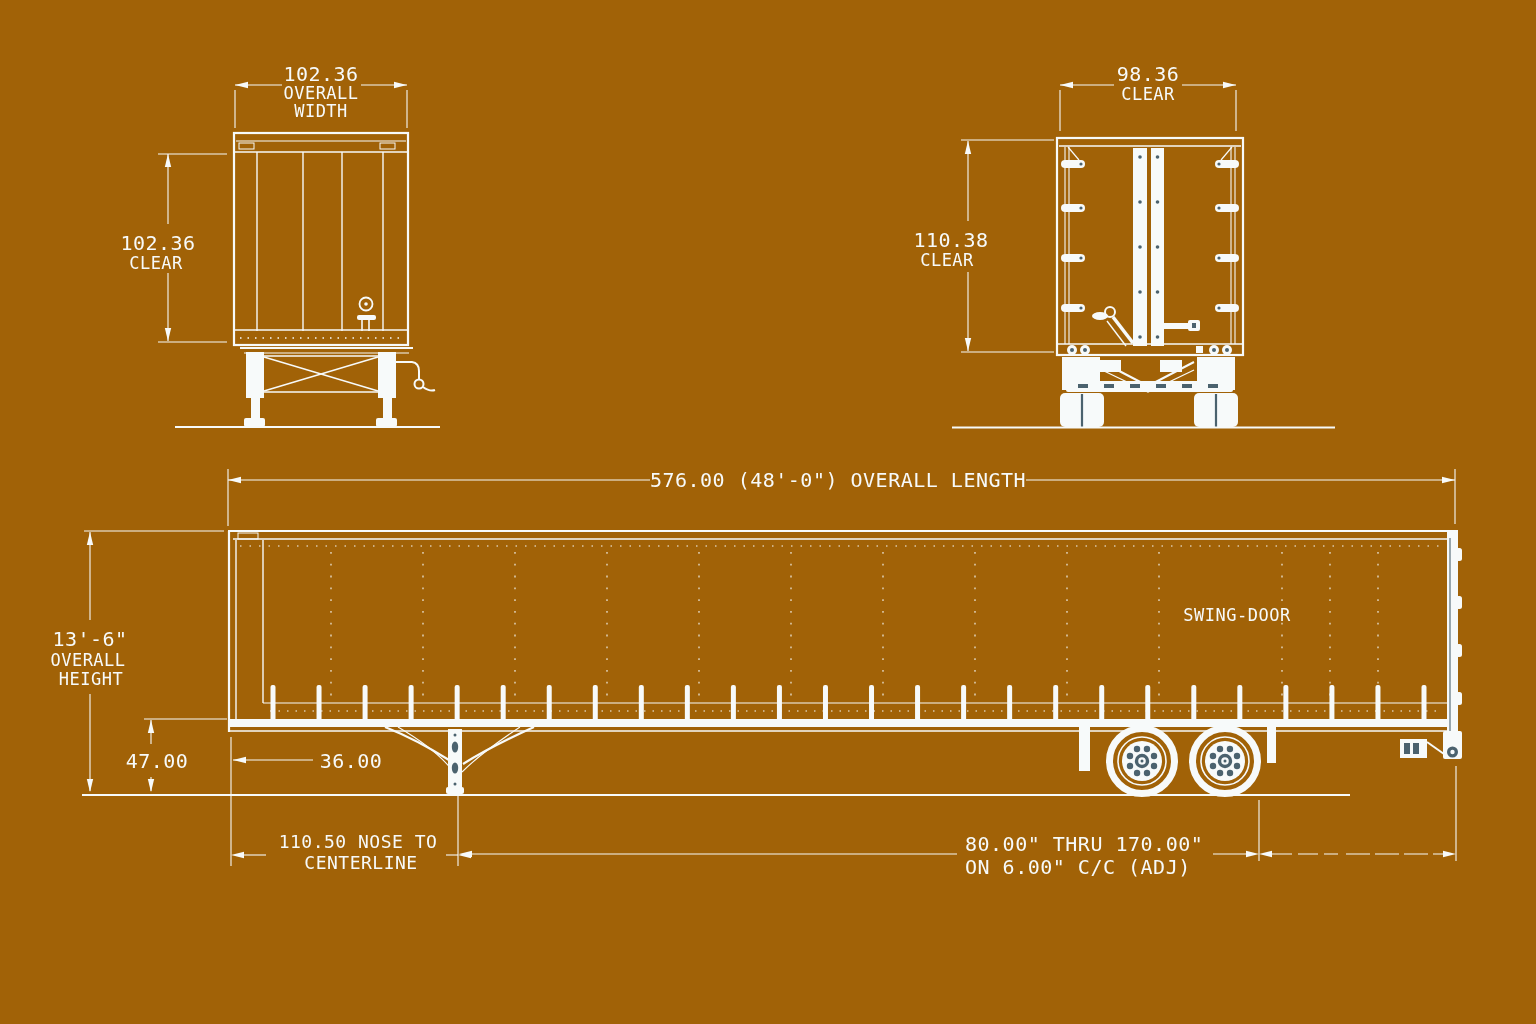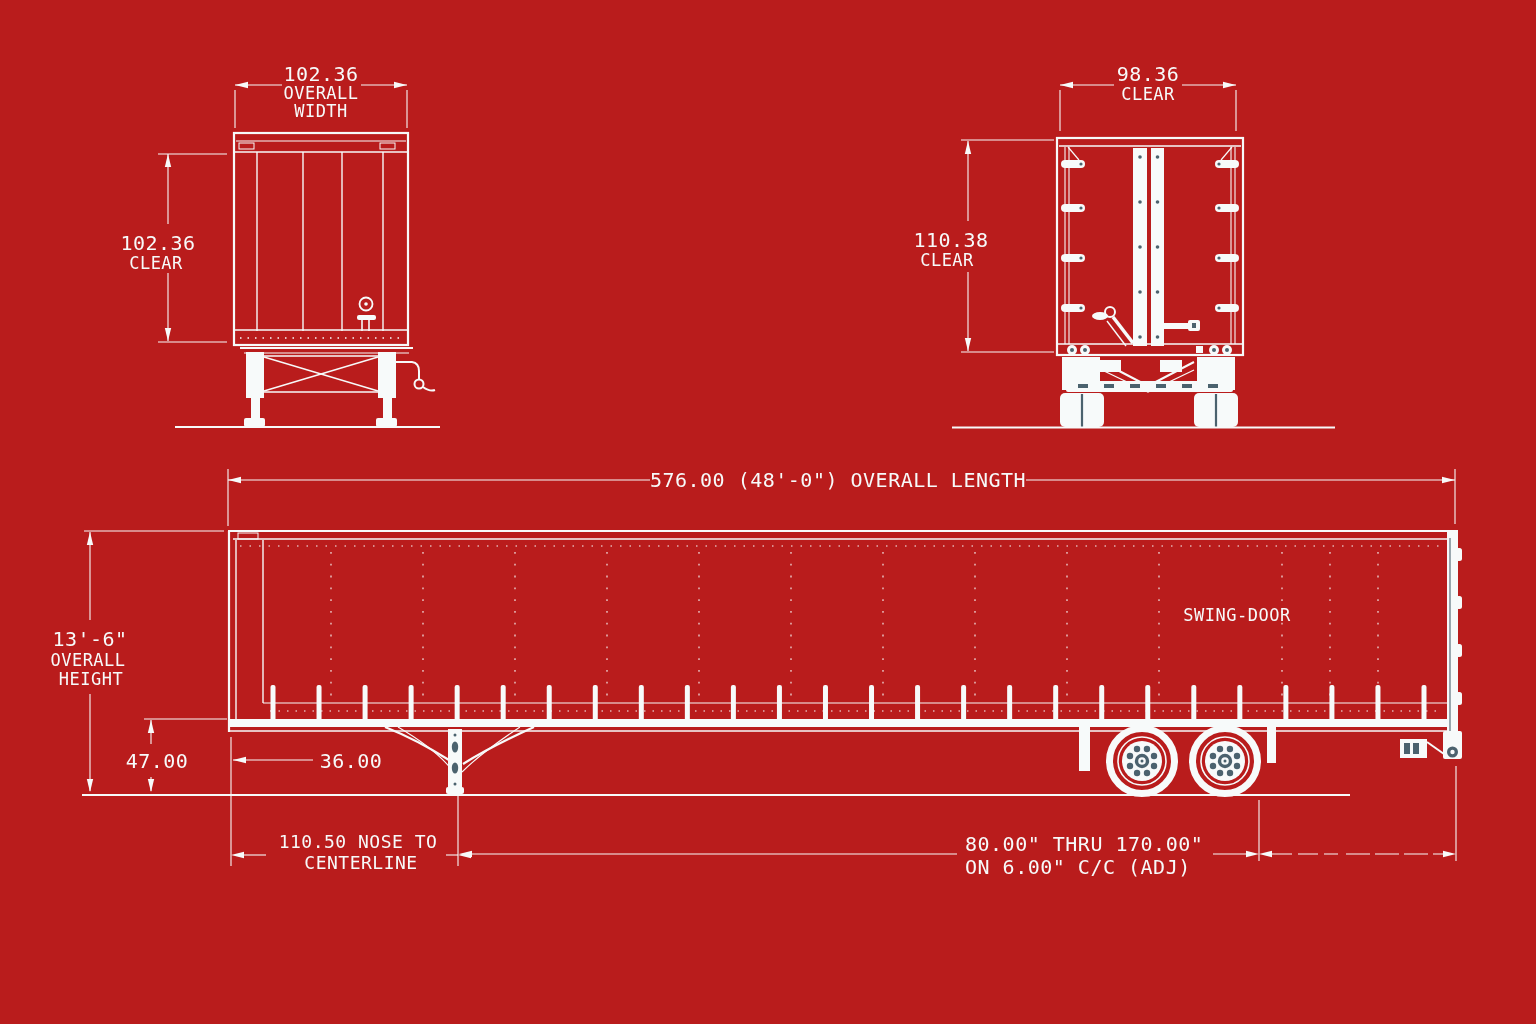--- a/index.html
+++ b/index.html
@@ -10,21 +10,21 @@
   .t18{font-size:18px;}
   .t17{font-size:17px;}
   .ln{stroke:#f7fafa;fill:none;}
   .fillw{fill:#f7fafa;stroke:none;}
   .fillbg{fill:#4b626e;stroke:none;}
   .arrow{fill:#f7fafa;stroke:none;}
 </style>
 </head>
 <body style="background: rgb(75, 98, 110);">
 
-<div class="stage" style="background: #b91c1c;">
+<div class="stage" style="background: #a16207;">
 <svg width="1536" height="1024" viewBox="0 0 1536 1024">
 
   <g>
     <rect x="234" y="133" width="174" height="212" class="ln" stroke-width="2.2"></rect>
     <line x1="236" y1="141" x2="406" y2="141" class="ln" stroke-width="1"></line>
     <line x1="234" y1="152" x2="408" y2="152" class="ln" stroke-width="1.5"></line>
     <rect x="239" y="143" width="15" height="6" class="ln" stroke-width="1"></rect>
     <rect x="380" y="143" width="15" height="6" class="ln" stroke-width="1"></rect>
     <g>
       <line x1="257" y1="152" x2="257" y2="331" class="ln" stroke-width="1.4"></line>

